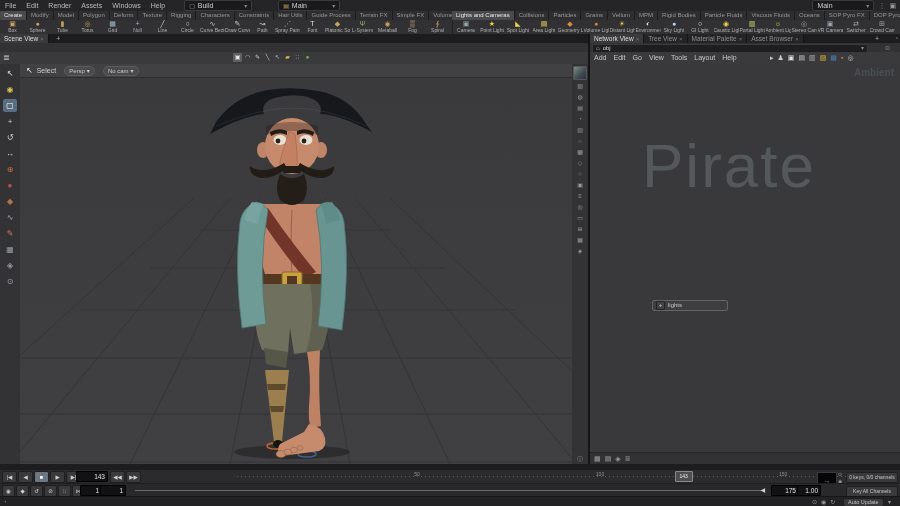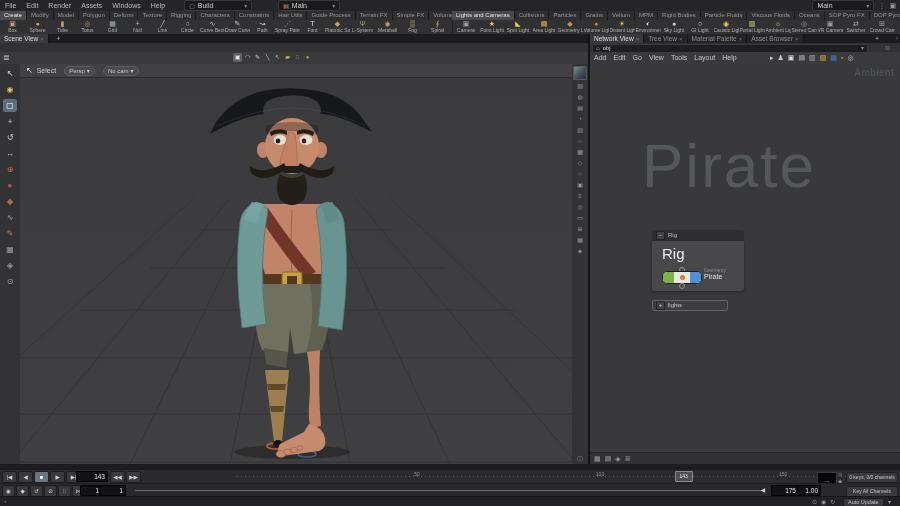--- a/index.html
+++ b/index.html
@@ -603,40 +603,20 @@
           <span class="rsicon">▦</span>
           <span class="rsicon">◈</span>
         </span>
       <span class="rsicon mt">ⓘ</span>
     </div>
 
     <div id="netpane" class="abs">
       <span id="corner-label">Ambient</span>
       <span id="watermark">Pirate</span>
 
-      <div id="rigbox">
-        <div class="boxhdr">
-          <span class="collapse-glyph">−</span>
-          <span>Rig</span>
-        </div>
-        <div class="boxbody">
-          <span id="rig-title">Rig</span>
-          <span class="conn" style="top:26px;"></span>
-          <div id="rignode">
-            <span class="segL"></span>
-            <span class="segM">
-                <span class="dot"></span>
-              </span>
-            <span class="segR"></span>
-          </div>
-          <span class="conn" style="top:42px;"></span>
-          <span id="node-comment">Geometry</span>
-          <span id="node-label">Pirate</span>
-        </div>
-      </div>
 
       <div id="lightsbox">
         <span class="collapse-glyph">+</span>
         <span>lights</span>
       </div>
 
       <div id="netbottom">
 
       <span class="nbicon">▦</span>
           <span class="nbicon">▤</span>

